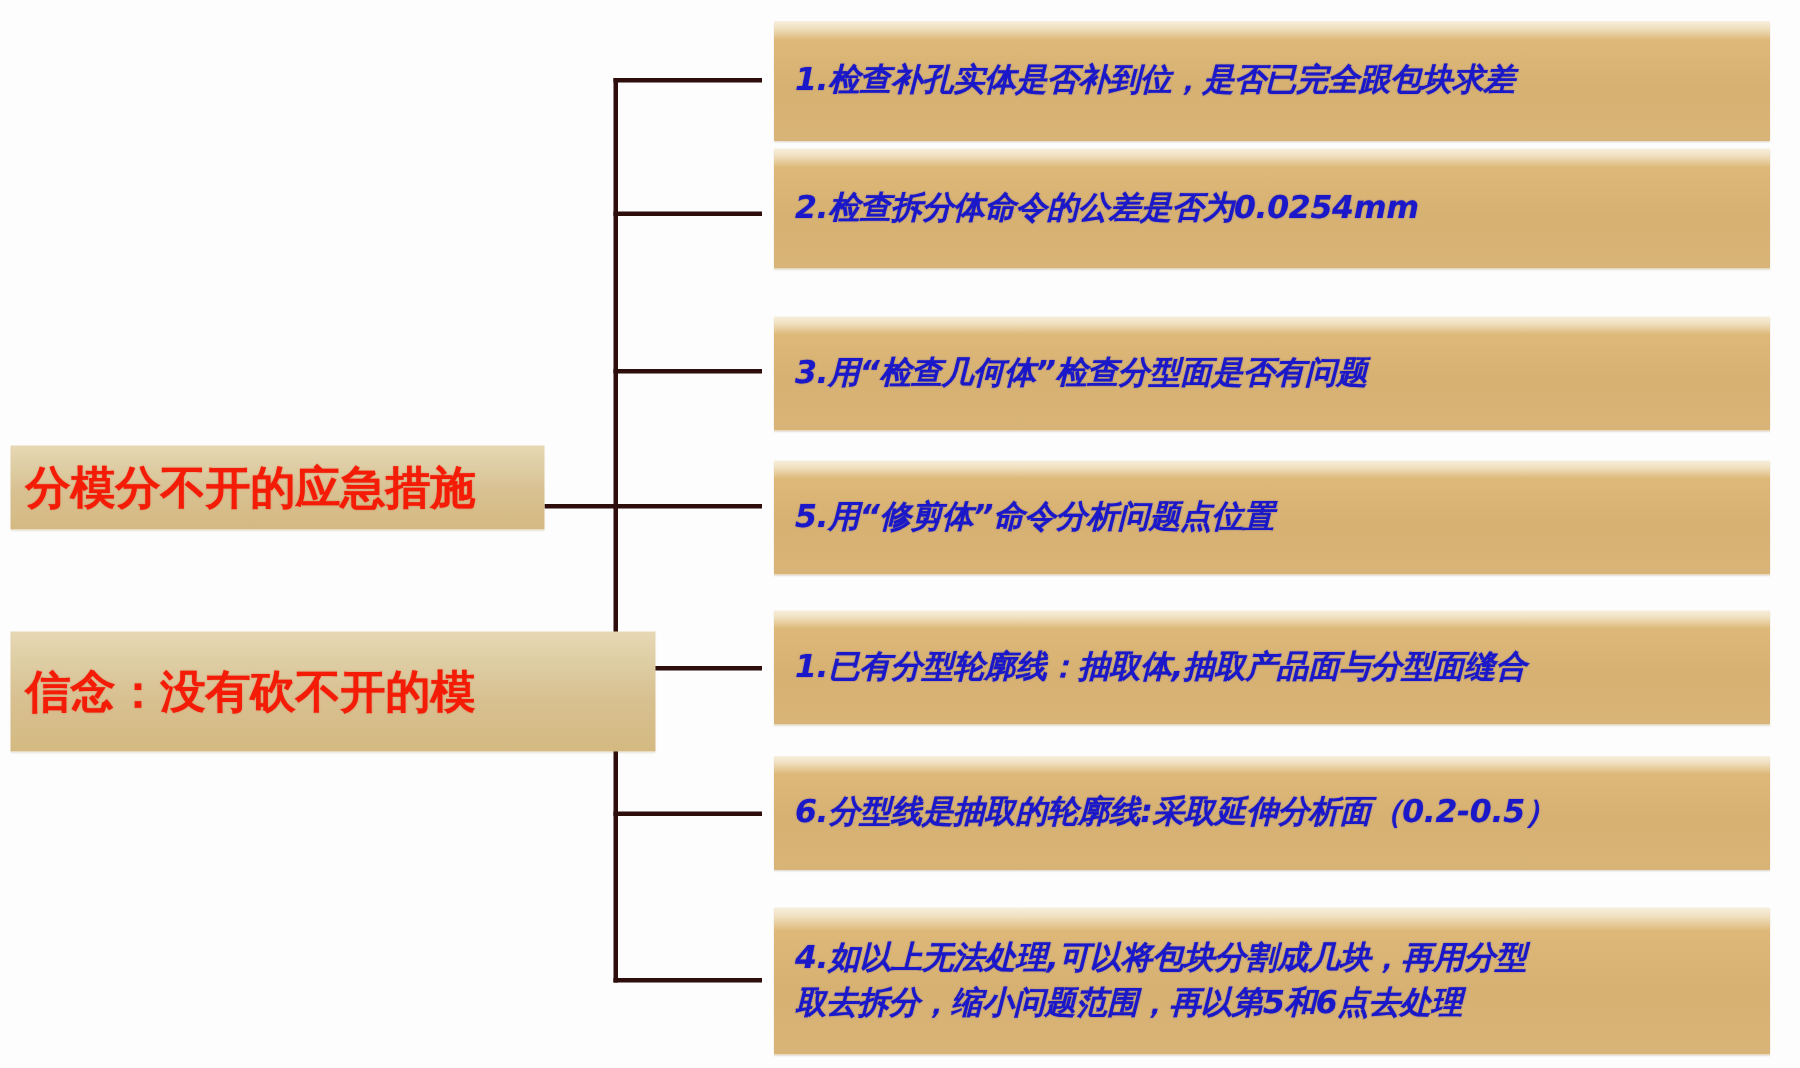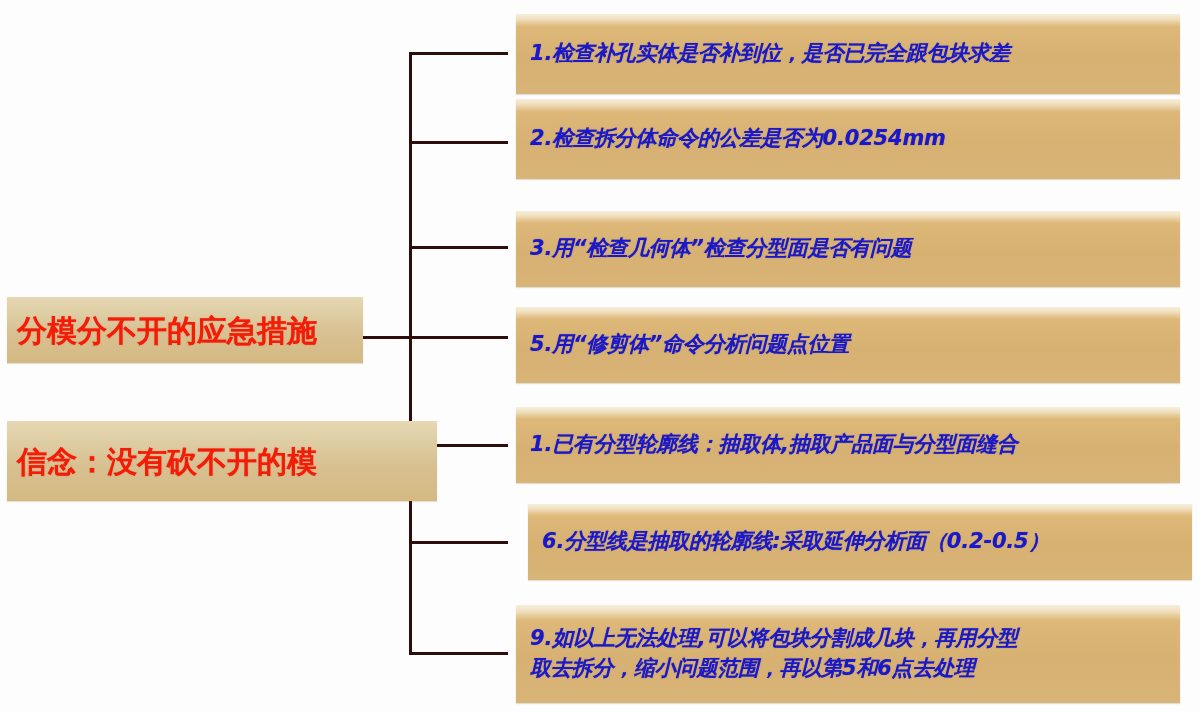--- a/index.html
+++ b/index.html
@@ -84,21 +84,21 @@
   <div class="conn conn-h" style="left:363px; top:336px; width:49px;"></div>
 
   <div class="conn conn-h" style="left:409px; top:52px; width:99px;"></div>
   <div class="conn conn-h" style="left:409px; top:141px; width:99px;"></div>
   <div class="conn conn-h" style="left:409px; top:246px; width:99px;"></div>
   <div class="conn conn-h" style="left:409px; top:336px; width:99px;"></div>
   <div class="conn conn-h" style="left:409px; top:444px; width:99px;"></div>
   <div class="conn conn-h" style="left:409px; top:541px; width:99px;"></div>
   <div class="conn conn-h" style="left:409px; top:652px; width:99px;"></div>
 
-  <div class="title-box" style="top:297px; width:356px; height:66px;">
+  <div class="title-box" style="top:297px; width:356px; height:56px;">
     <span class="title-text">分模分不开的应急措施</span>
   </div>
 
   <div class="title-box" style="top:421px; width:430px; height:80px;">
     <span class="title-text">信念：没有砍不开的模</span>
   </div>
 
   <div class="step-box" style="top:14px; height:80px;">
     <span class="step-text">1.检查补孔实体是否补到位，是否已完全跟包块求差</span>
   </div>
@@ -112,22 +112,22 @@
   </div>
 
   <div class="step-box" style="top:307px; height:76px;">
     <span class="step-text">5.用“修剪体”命令分析问题点位置</span>
   </div>
 
   <div class="step-box" style="top:407px; height:76px;">
     <span class="step-text">1.已有分型轮廓线：抽取体,抽取产品面与分型面缝合</span>
   </div>
 
-  <div class="step-box" style="top:504px; height:76px;margin-left:12px;">
+  <div class="step-box" style="top:504px; height:76px;">
     <span class="step-text">6.分型线是抽取的轮廓线:采取延伸分析面（0.2-0.5）</span>
   </div>
 
   <div class="step-box" style="top:605px; height:98px;">
-    <span class="step-text">9.如以上无法处理,可以将包块分割成几块，再用分型</span>
+    <span class="step-text">4.如以上无法处理,可以将包块分割成几块，再用分型</span>
     <span class="step-text line2">取去拆分，缩小问题范围，再以第5和6点去处理</span>
   </div>
 
 </div>
 
 </body></html>

